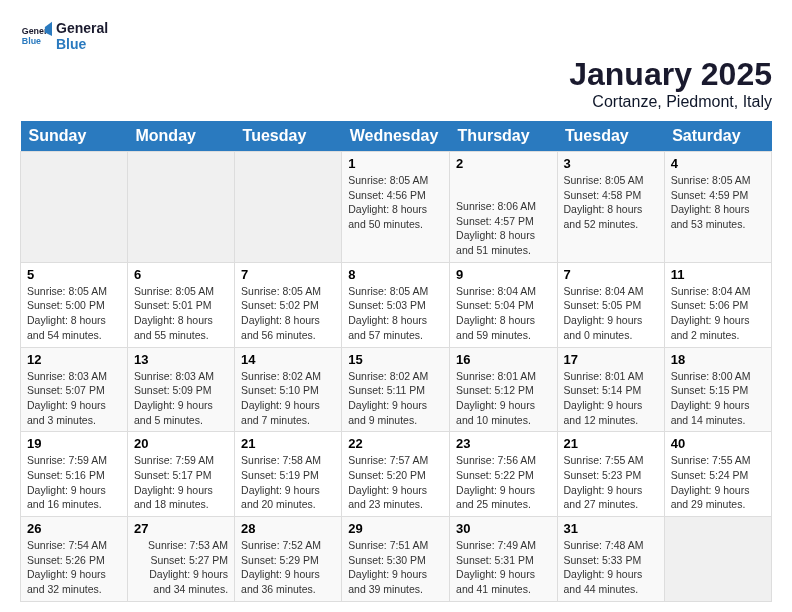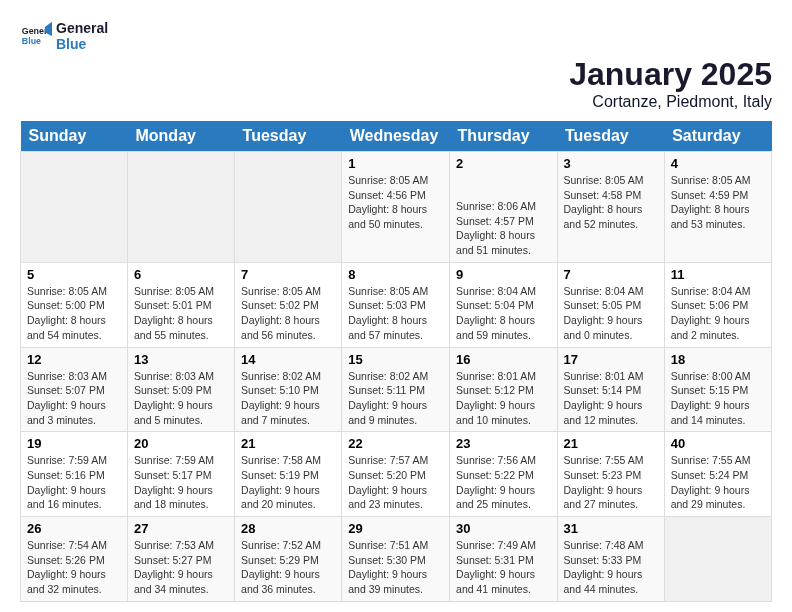--- a/index.html
+++ b/index.html
@@ -303,21 +303,21 @@
       <tr>
         <td>
           <span class="day-num">26</span>
           <div class="day-info" style="white-space: pre-line;">Sunrise: 7:54 AM
 Sunset: 5:26 PM
 Daylight: 9 hours
 and 32 minutes.</div>
         </td>
         <td>
           <span class="day-num">27</span>
-          <div class="day-info" style="white-space: pre-line;">Sunrise: 7:53 AM
+          <div class="day-info" style="white-space: pre-line; text-align: right;">Sunrise: 7:53 AM
 Sunset: 5:27 PM
 Daylight: 9 hours
 and 34 minutes.</div>
         </td>
         <td>
           <span class="day-num">28</span>
           <div class="day-info" style="white-space: pre-line;">Sunrise: 7:52 AM
 Sunset: 5:29 PM
 Daylight: 9 hours
 and 36 minutes.</div>

